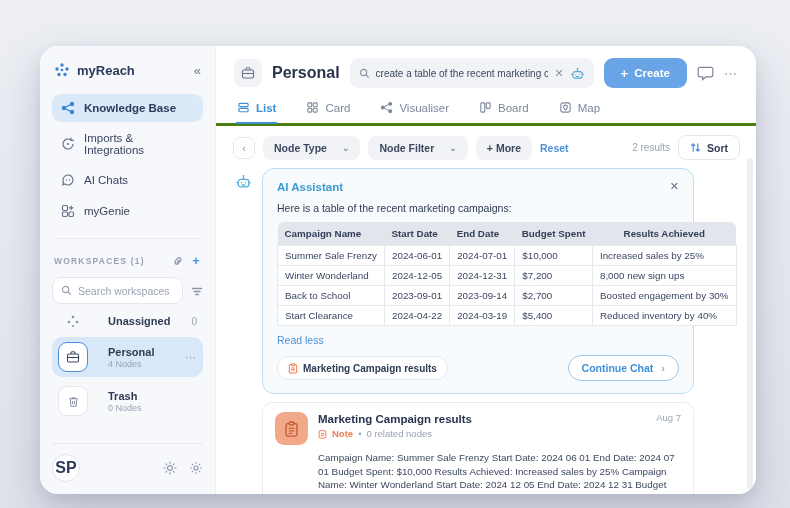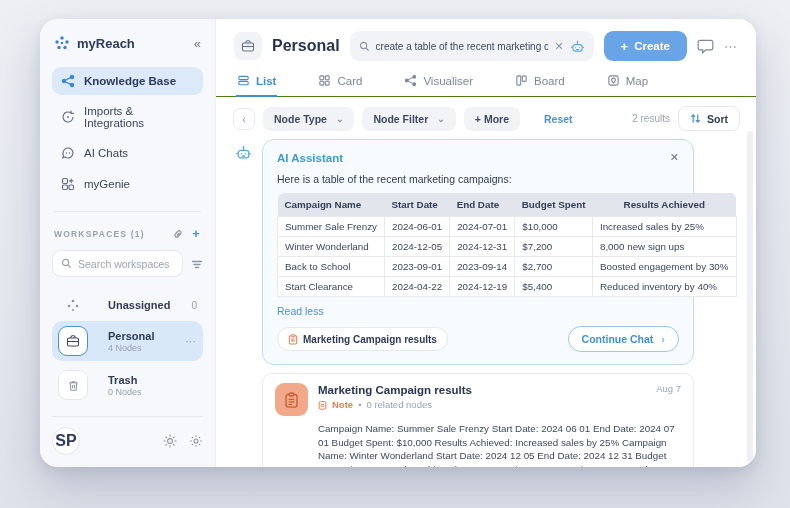--- a/index.html
+++ b/index.html
@@ -1,32 +1,32 @@
 <!DOCTYPE html>
 <html><head>
 <meta charset="utf-8">
 <style>
   * { margin:0; padding:0; box-sizing:border-box; }
   html,body { width:790px; height:508px; }
   body { font-family:"Liberation Sans", sans-serif; }
   .stage { position:relative; width:790px; height:508px; background:linear-gradient(180deg,#edeff4 0%,#e6e8ef 60%,#dfe2ea 100%); overflow:hidden; }
-  .window { position:absolute; left:40px; top:19px; width:716px; height:448px; background:#fff; border-radius:18px; box-shadow:0 20px 45px rgba(85,95,125,.28), 0 4px 12px rgba(85,95,125,.12); display:flex; overflow:hidden; }
+  .window { position:absolute; left:40px; top:46px; width:716px; height:448px; background:#fff; border-radius:18px; box-shadow:0 20px 45px rgba(85,95,125,.28), 0 4px 12px rgba(85,95,125,.12); display:flex; overflow:hidden; }
 
   
   .sidebar { width:176px; background:#f7f8fb; border-right:1px solid #eceef3; display:flex; flex-direction:column; padding:16px 12px 12px; flex-shrink:0; }
   .logo-row { display:flex; align-items:center; gap:7px; margin-bottom:16px; padding:0 2px; }
   .logo-text { font-size:13px; font-weight:bold; color:#2c3a5c; }
   .collapse-btn { margin-left:auto; color:#68728a; font-size:13px; cursor:pointer; }
   .nav-item { display:flex; align-items:center; gap:9px; padding:7px 9px; border-radius:9px; font-size:11.5px; color:#3a465e; margin-bottom:3px; }
   .nav-item.active { background:#dce9f8; font-weight:bold; color:#2c3a5c; }
   .side-divider { border:none; border-top:1px solid #e8eaef; margin:10px 2px; }
   .ws-header { display:flex; align-items:center; font-size:8.5px; font-weight:bold; letter-spacing:1.2px; color:#98a1b2; padding:0 2px; margin:4px 0 9px; }
   .ws-header .hicons { margin-left:auto; display:flex; gap:8px; align-items:center; }
   .plus-blue { color:#4a90d9; font-size:13px; font-weight:bold; }
-  .search-row { display:flex; align-items:center; gap:8px; margin-bottom:16px; }
+  .search-row { display:flex; align-items:center; gap:8px; margin-bottom:5px; }
   .search-box { flex:1; display:flex; align-items:center; gap:6px; background:#fff; border:1px solid #e4e7ee; border-radius:9px; height:27px; padding:0 8px; }
   .search-box span { font-size:10.5px; color:#9aa3b4; white-space:nowrap; overflow:hidden; }
   .ws-row { display:flex; align-items:center; gap:20px; padding:5px 6px; border-radius:10px; margin-bottom:4px; }
   .ws-row.selected { background:#d9e8f9; }
   .ws-iconbox { width:30px; height:30px; background:#fff; border:1px solid #e4e7ee; border-radius:9px; display:flex; align-items:center; justify-content:center; flex-shrink:0; }
   .ws-row.selected .ws-iconbox { border:1.6px solid #4a90d9; }
   .ws-name { font-size:11px; font-weight:600; color:#2f3b55; }
   .ws-sub { font-size:9px; color:#98a1b2; margin-top:1px; }
   .ws-count { margin-left:auto; font-size:10px; color:#98a1b2; }
   .ws-more { margin-left:auto; color:#98a1b2; font-size:11px; letter-spacing:1px; }
@@ -40,29 +40,29 @@
   .mheader { display:flex; align-items:center; gap:10px; padding:12px 14px 9px 18px; }
   .h-iconbox { width:28px; height:28px; border-radius:8px; background:#f1f3f7; display:flex; align-items:center; justify-content:center; flex-shrink:0; }
   .h-title { font-size:16px; font-weight:bold; color:#28344e; white-space:nowrap; }
   .search-pill { flex:1; min-width:0; display:flex; align-items:center; gap:6px; background:#f1f3f7; border-radius:9px; height:30px; padding:0 9px; }
   .query { flex:1; min-width:0; font-size:10px; color:#3c4860; white-space:nowrap; overflow:hidden; }
   .pill-x { color:#8b94a6; font-size:11px; }
   .create-btn { display:flex; align-items:center; background:#69a5e6; color:#fff; border:none; border-radius:9px; height:30px; padding:0 17px; font-size:11.5px; font-weight:bold; font-family:inherit; }
   .icon-btn { color:#7d879b; background:none; border:none; display:flex; align-items:center; }
   .more-dots { color:#8b94a6; font-size:13px; letter-spacing:1px; padding-right:4px; }
 
-  .tabs { display:flex; gap:40px; padding:0 20px; border-bottom:1px solid #4d7c0f; }
+  .tabs { display:flex; gap:28px; padding:0 20px; border-bottom:3px solid #4d7c0f; }
   .tab { display:flex; align-items:center; gap:6px; font-size:11.5px; color:#7d879b; padding:4px 1px 8px; border-bottom:2.5px solid transparent; margin-bottom:-1px; }
   .tab.active { color:#3f8fd8; font-weight:bold; border-bottom-color:#3f8fd8; }
 
   .filter-row { display:flex; align-items:center; gap:8px; padding:9px 16px 5px 17px; }
   .scroll-btn { width:22px; height:22px; border:1px solid #e6e9ef; border-radius:7px; background:#fff; color:#8b94a6; font-size:11px; display:flex; align-items:center; justify-content:center; }
-  .fpill { background:#f1f3f7; border:none; border-radius:8px; height:24px; padding:0 11px; font-size:10.5px; color:#3c4860; font-weight:600; display:flex; align-items:center; gap:9px; font-family:inherit; }
+  .fpill { background:#f1f3f7; border:none; border-radius:8px; height:24px; padding:0 11px; font-size:10.5px; color:#3c4860; font-weight:600; display:flex; align-items:center; gap:15px; font-family:inherit; }
   .fpill .chev { color:#8b94a6; font-size:9px; }
-  .reset-link { color:#4a90d9; font-size:10.5px; font-weight:bold;margin-left:16px; }
+  .reset-link { color:#4a90d9; font-size:10.5px; font-weight:bold; }
   .results-count { margin-left:auto; color:#9aa3b4; font-size:10px; }
   .sort-btn { border:1px solid #e4e7ee; background:#fff; border-radius:8px; height:25px; padding:0 11px; display:flex; align-items:center; gap:6px; font-size:10.5px; color:#2f3b55; font-weight:bold; font-family:inherit; }
 
   .content { flex:1; position:relative; padding:3px 56px 0 17px; overflow:hidden; }
   .ai-avatar { position:absolute; left:19px; top:9px; }
   .ai-panel { margin-left:29px; width:432px; background:#f7fbfe; border:1px solid #bedcee; border-radius:12px; padding:11px 14px 12px; }
   .ai-head { display:flex; align-items:center; }
   .ai-title { font-size:11.5px; font-weight:bold; color:#3d9ad2; }
   .ai-close { margin-left:auto; color:#68728a; font-size:11px; }
   .ai-intro { font-size:10.5px; color:#2f3b52; margin:9px 0 8px; }
@@ -433,21 +433,21 @@
               <tr>
                 <td>Back to School</td>
                 <td>2023-09-01</td>
                 <td>2023-09-14</td>
                 <td>$2,700</td>
                 <td>Boosted engagement by 30%</td>
               </tr>
               <tr>
                 <td>Start Clearance</td>
                 <td>2024-04-22</td>
-                <td>2024-12-19</td>
+                <td>2024-03-19</td>
                 <td>$5,400</td>
                 <td>Reduced inventory by 40%</td>
               </tr>
             </tbody>
           </table>
 
           <span class="read-less">Read less</span>
 
           <div class="panel-footer">
             <span class="chip">

